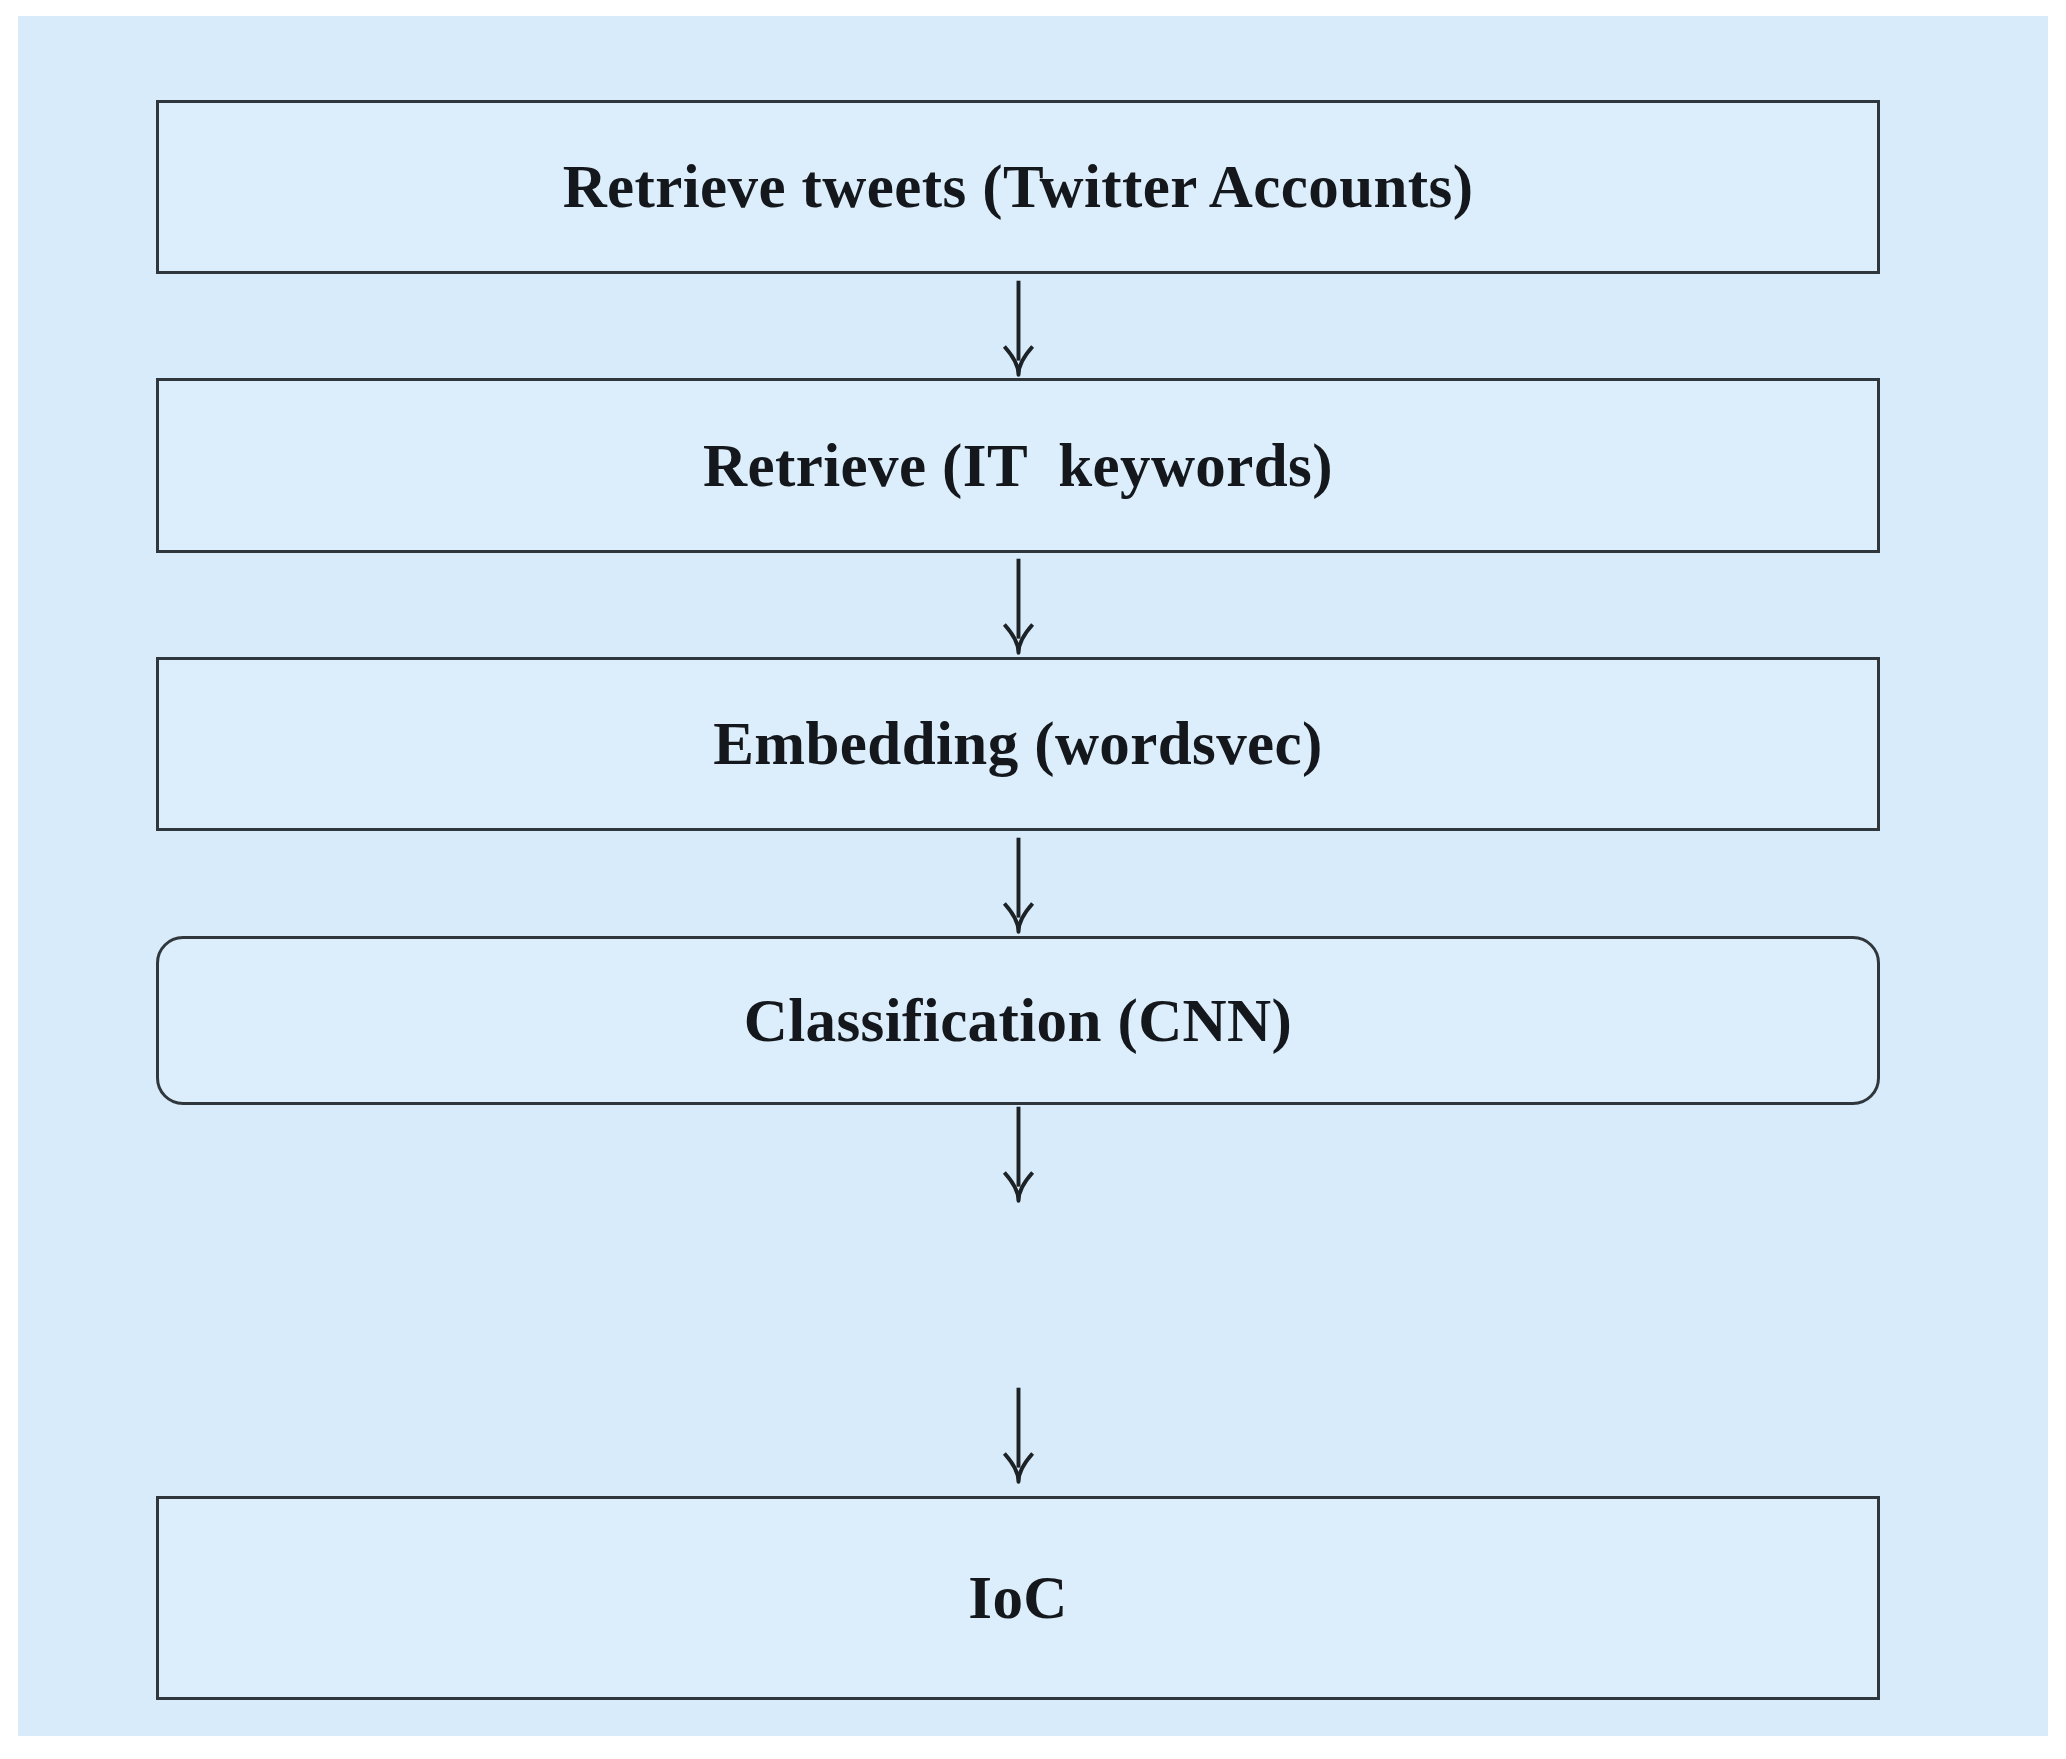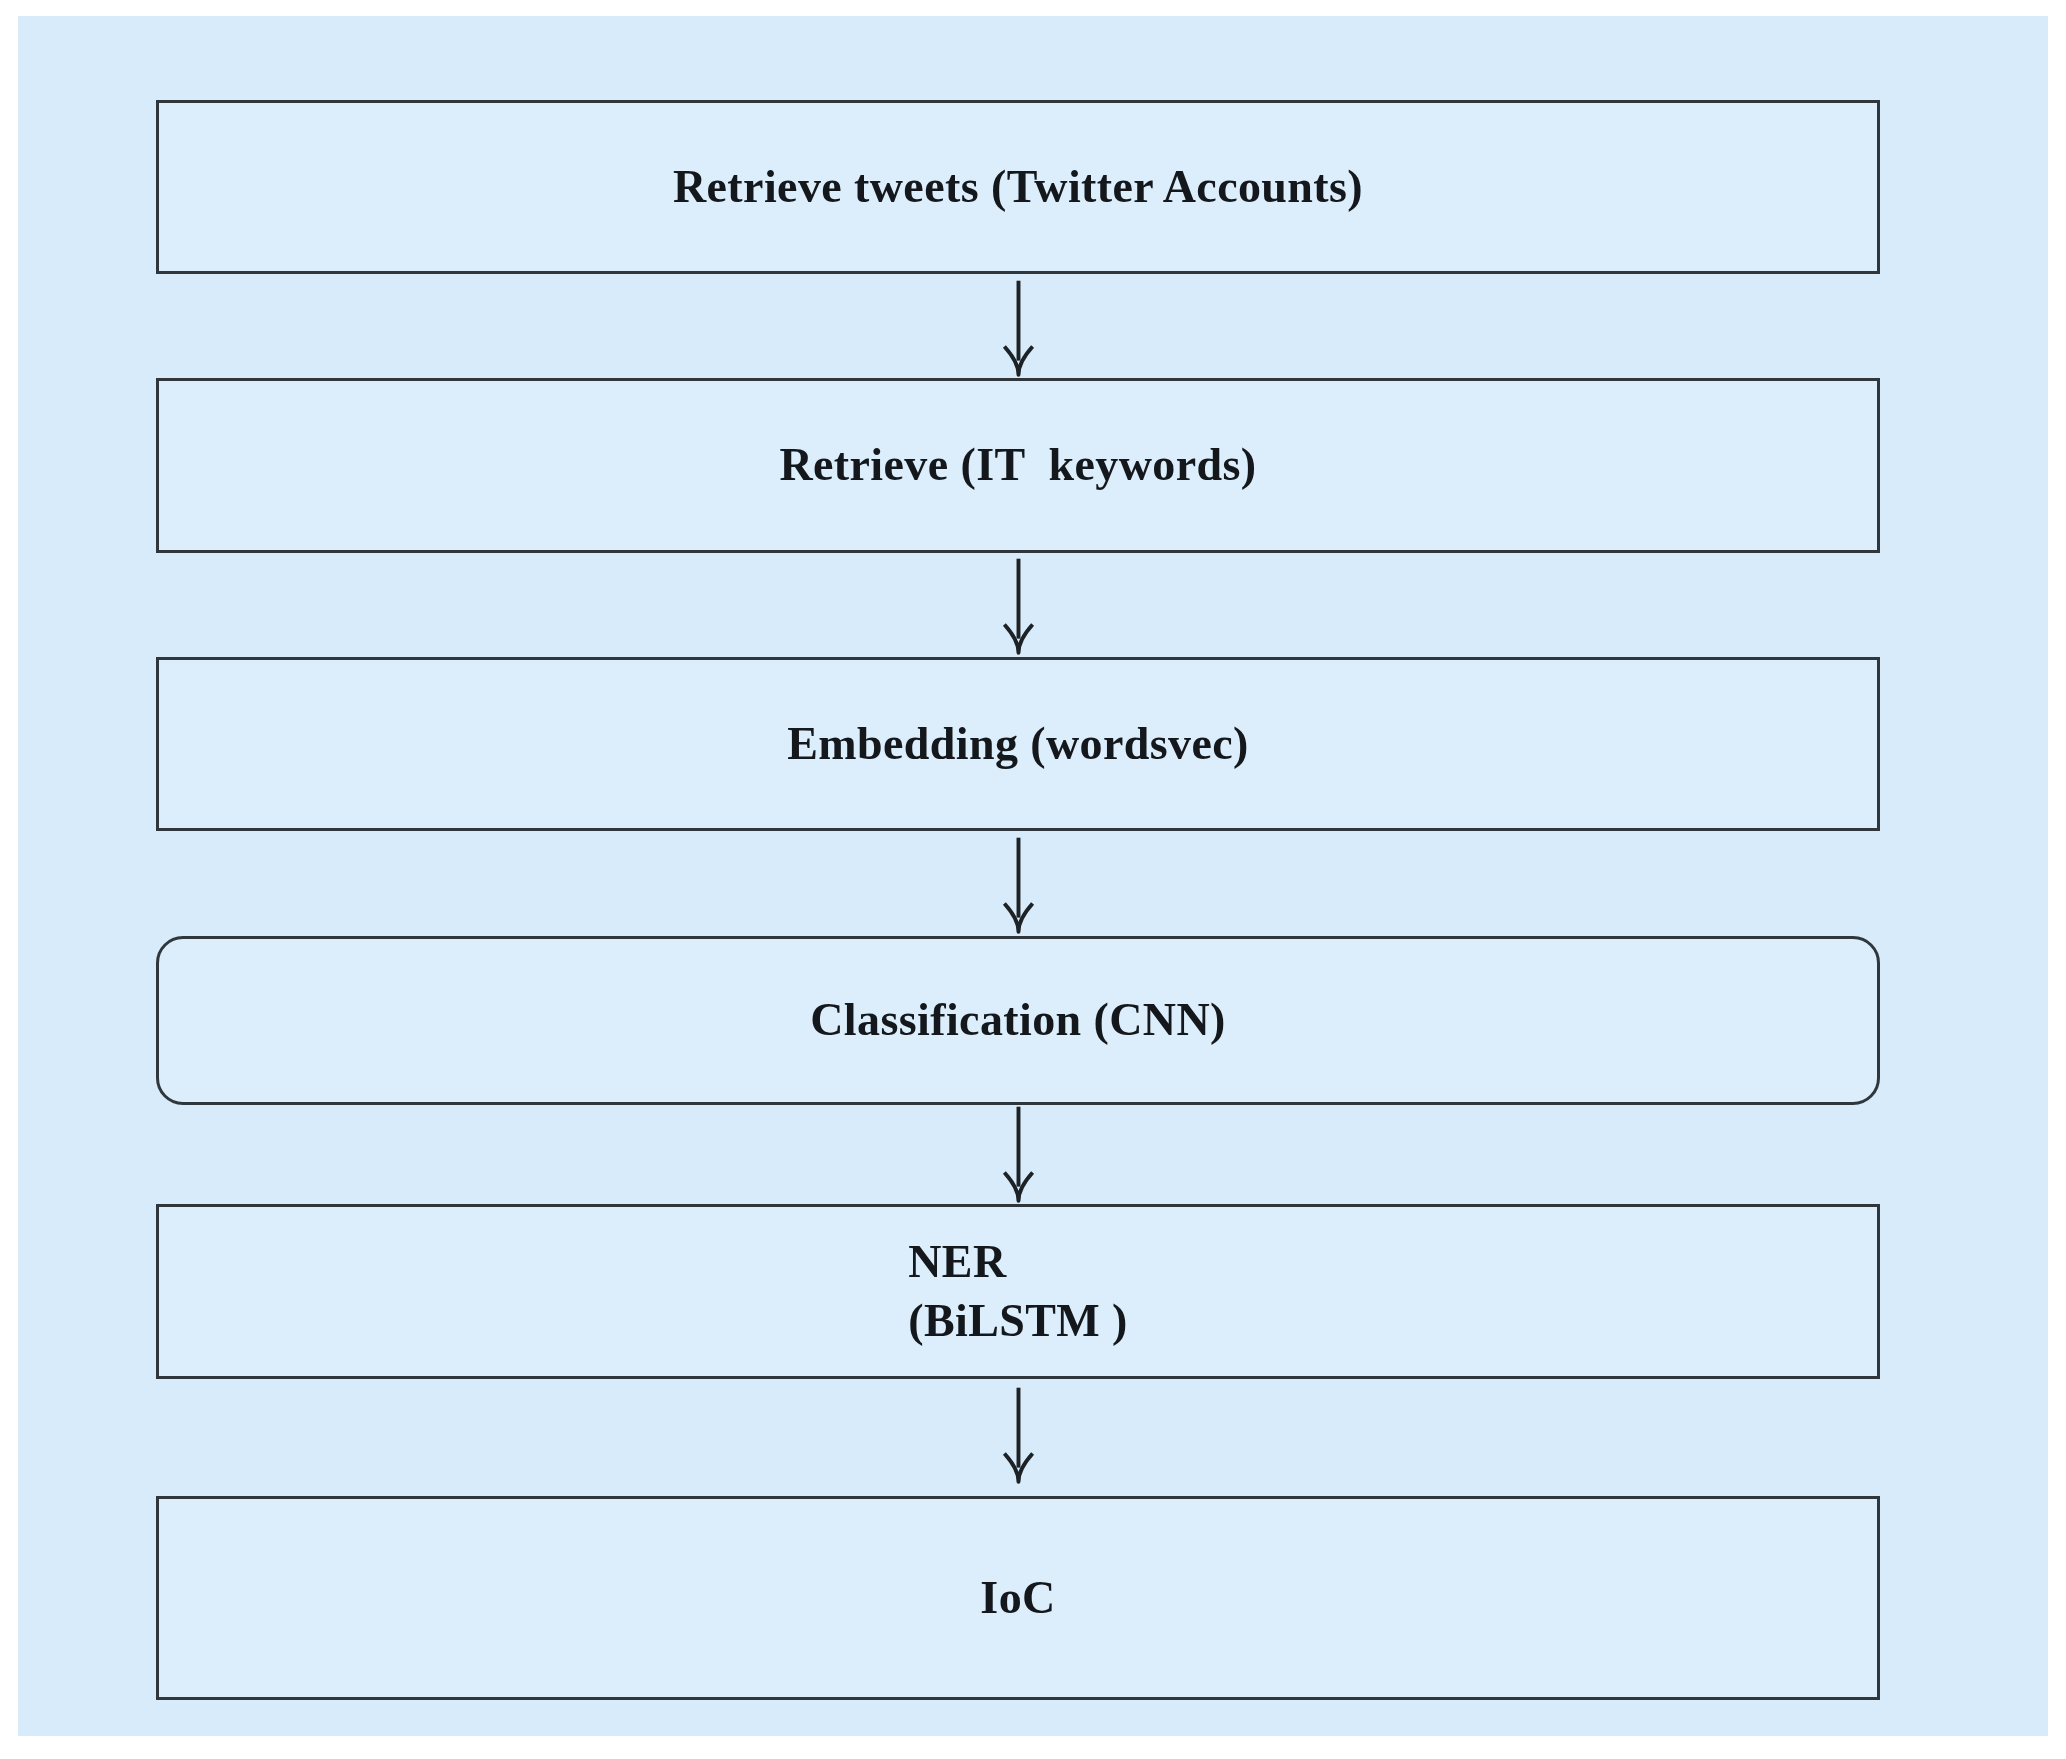--- a/index.html
+++ b/index.html
@@ -26,24 +26,24 @@
   }
   .node{
     position:absolute;
     left:138px;width:1724px;
     border:3.1px solid var(--box-border);
     background:var(--box-fill);
     display:flex;align-items:center;justify-content:center;
   }
   .node-label{
     font-weight:700;
-    font-size:46px;
+    font-size:61px;
     line-height:1.28;
     color:var(--text-color);
-    text-align:left;
+    text-align:right;
     white-space:pre-wrap;
     letter-spacing:0.4px;
   }
   .arrow{
     position:absolute;
     left:977px;
     width:47px;height:99px;
   }
   .n1{top:84px;height:174px;}
   .n2{top:362px;height:175px;}
@@ -91,24 +91,20 @@
 
   <div class="node n4">
     <span class="node-label">Classification (CNN)</span>
   </div>
 
   <svg class="arrow a4" viewBox="0 0 60 126" aria-hidden="true">
     <line x1="30" y1="2" x2="30" y2="104" stroke="var(--arrow-color)" stroke-width="5"></line>
     <path d="M12 86 Q30 106 30 122 Q30 106 48 86" fill="none" stroke="var(--arrow-color)" stroke-width="5" stroke-linejoin="round"></path>
   </svg>
 
-  <div class="node n5">
-    <span class="node-label">NER
-(BiLSTM )</span>
-  </div>
 
   <svg class="arrow a5" viewBox="0 0 60 126" aria-hidden="true">
     <line x1="30" y1="2" x2="30" y2="104" stroke="var(--arrow-color)" stroke-width="5"></line>
     <path d="M12 86 Q30 106 30 122 Q30 106 48 86" fill="none" stroke="var(--arrow-color)" stroke-width="5" stroke-linejoin="round"></path>
   </svg>
 
   <div class="node n6">
     <span class="node-label">IoC</span>
   </div>
 

